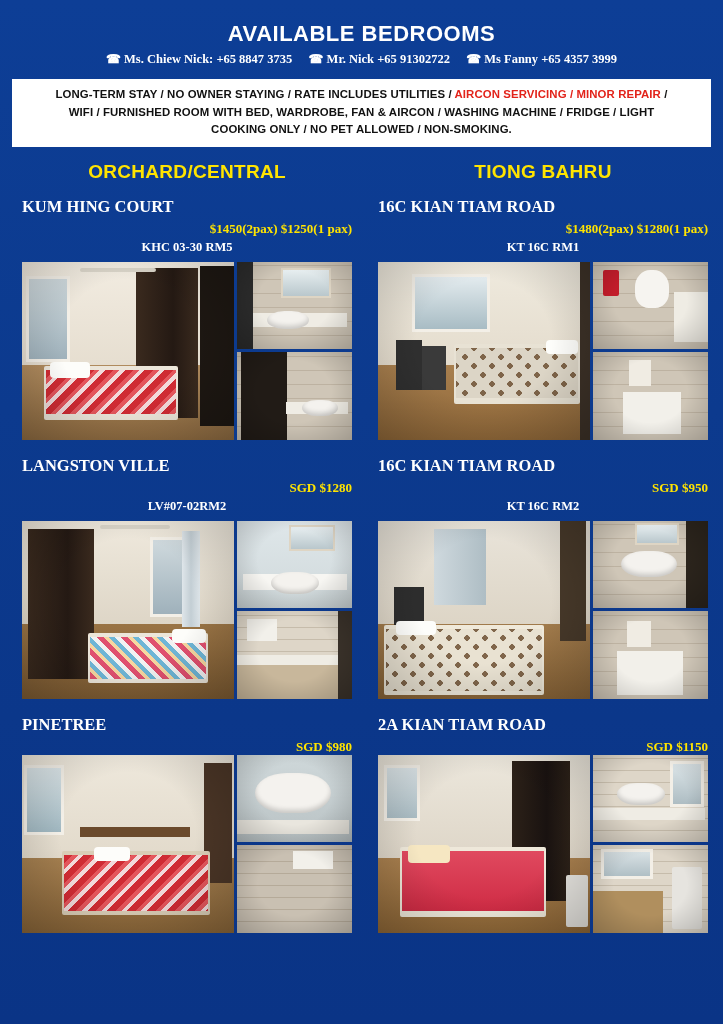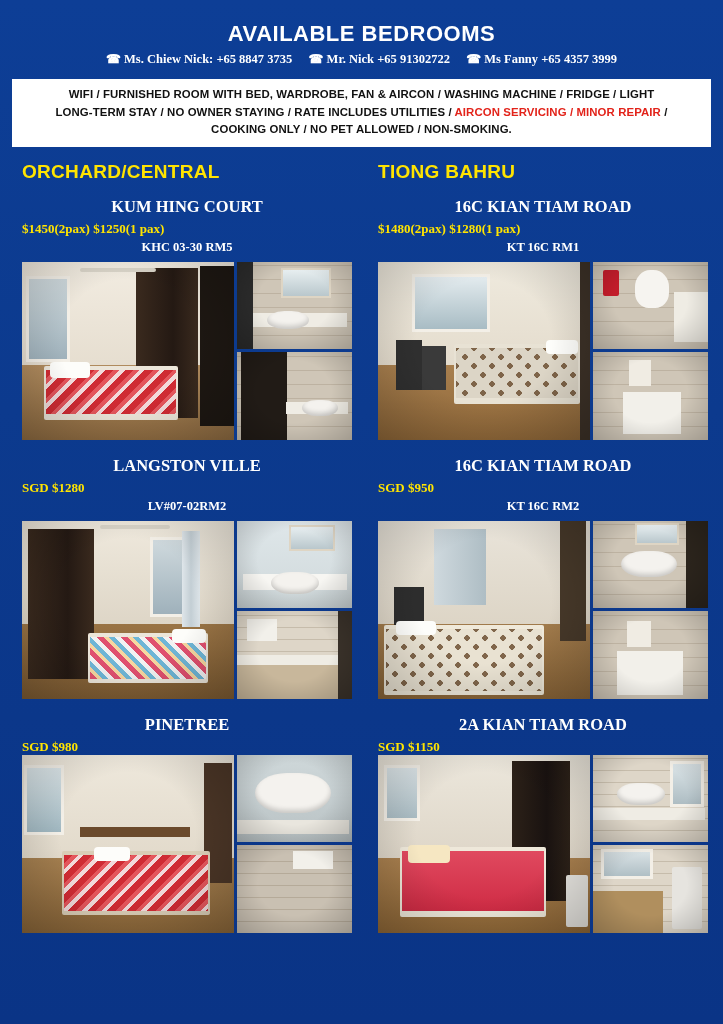--- a/index.html
+++ b/index.html
@@ -59,40 +59,41 @@
 
   
   .columns {
     display: flex;
     margin-top: 14px;
     padding: 0 22px;
     gap: 26px;
   }
   .col { width: 330px; }
   .col-header {
+    text-align: center;
     color: #ffe400;
     font-family: "Liberation Sans", sans-serif;
     font-weight: bold;
     font-size: 19px;
     letter-spacing: 0.3px;
     margin-bottom: 14px;
   }
 
   
   .listing { margin-bottom: 16px; }
   .listing-title {
-    text-align: center;
+    text-align: left;
     color: #ffffff;
     font-family: "Liberation Serif", serif;
     font-weight: bold;
     font-size: 16.5px;
     line-height: 1.2;
   }
   .listing-price {
-    text-align: left;
+    text-align: right;
     color: #ffe400;
     font-family: "Liberation Serif", serif;
     font-weight: bold;
     font-size: 13px;
     margin-top: 4px;
   }
   .listing-code {
     text-align: center;
     color: #ffffff;
     font-family: "Liberation Serif", serif;
@@ -188,24 +189,24 @@
       <span>+65 91302722</span>
       <span class="sep"></span>
       <span class="phone-icon">☎</span>
       <span>Ms Fanny</span>
       <span>+65 4357 3999</span>
     </div>
 
   </div>
 
   <div class="terms">
-    <div>WIFI / FURNISHED ROOM WITH BED, WARDROBE, FAN &amp; AIRCON / WASHING MACHINE / FRIDGE / LIGHT</div>
     <div>
       <span>LONG-TERM STAY / NO OWNER STAYING / RATE INCLUDES UTILITIES / </span><span class="red">AIRCON SERVICING / MINOR REPAIR</span><span> /</span>
     </div>
+    <div>WIFI / FURNISHED ROOM WITH BED, WARDROBE, FAN &amp; AIRCON / WASHING MACHINE / FRIDGE / LIGHT</div>
     <div>COOKING ONLY / NO PET ALLOWED / NON-SMOKING.</div>
   </div>
 
   <div class="columns">
 
     <div class="col">
       <div class="col-header">ORCHARD/CENTRAL</div>
 
       <div class="listing">
         <div class="listing-title">KUM HING COURT</div>

